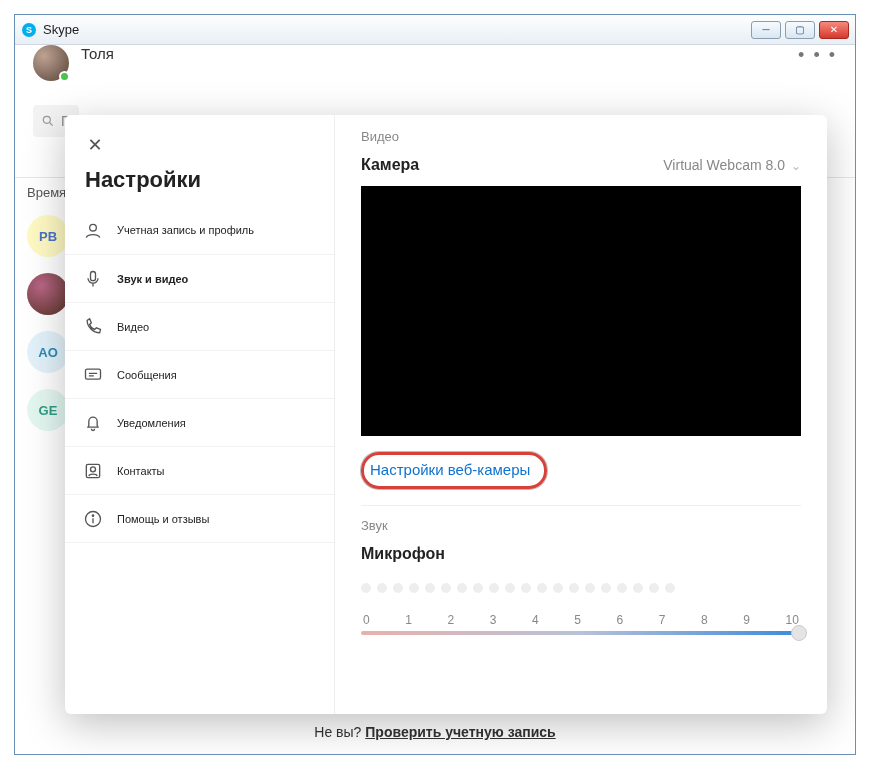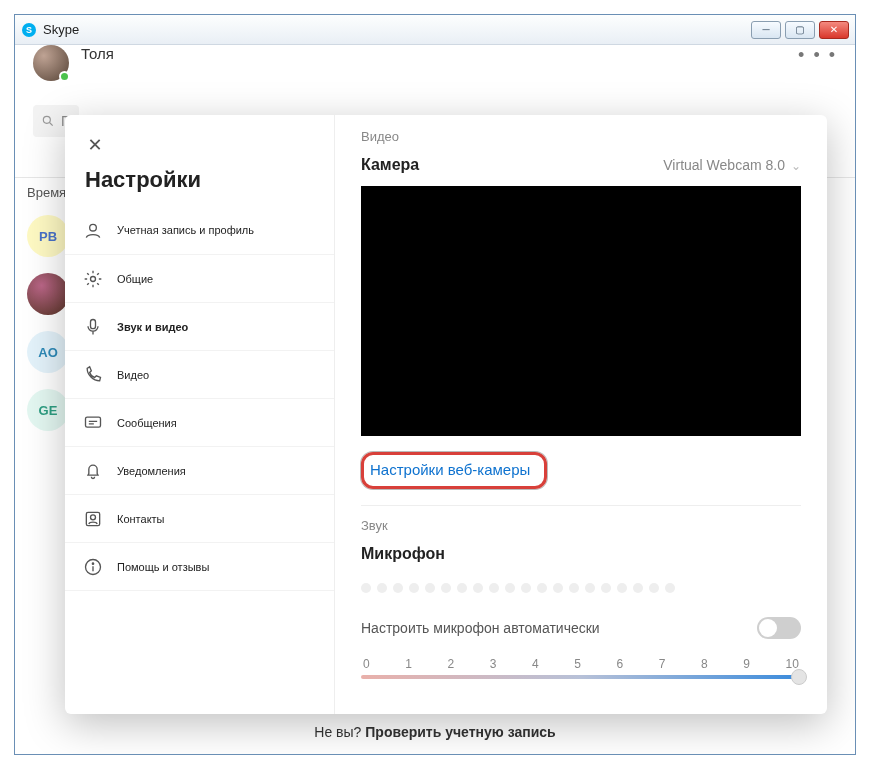--- a/index.html
+++ b/index.html
@@ -23,21 +23,21 @@
   .profile-name { margin-left:12px; font-size:15px; color:#333;}
   .profile-more { margin-left:auto; color:#777; font-size:18px; letter-spacing:2px;}
   .search-row { padding:0 18px; display:flex; align-items:center;}
   .search-box { display:flex; align-items:center; background:#f3f3f3; border-radius:4px; height:32px; padding:0 8px; color:#888; font-size:14px;}
   .tabs-row { height:40px; display:flex; align-items:center; padding-left:50px; color:#0e72cf; font-size:11px;}
   .tabs-icon-box { width:22px; height:18px; background:#0e72cf; border-radius:2px; margin-bottom:2px;}
   .divider-row { height:30px; border-top:1px solid #e6e6e6; display:flex; align-items:center; padding-left:12px; color:#555; font-size:13px;}
   .chat-item { display:flex; align-items:center; height:58px; padding-left:12px;}
   .chat-avatar { width:42px; height:42px; border-radius:50%; display:flex; align-items:center; justify-content:center; color:#fff; font-size:13px; font-weight:600;}
   .footer-text { position:absolute; bottom:14px; left:0; right:0; text-align:center; font-size:14px; color:#333;}
-  .footer-text .link { font-weight:600;}
+  .footer-text .link { text-decoration:underline; font-weight:600;}
 
   
   .modal { position:absolute; left:50px; right:28px; top:70px; bottom:40px; background:#fff; border-radius:6px; box-shadow:0 10px 40px rgba(0,0,0,.25); display:flex; overflow:hidden;}
   
   .sidebar { width:270px; border-right:1px solid #eee; display:flex; flex-direction:column; padding-top:12px;}
   .close-x { width:36px; height:36px; display:flex; align-items:center; justify-content:center; margin-left:12px; color:#555; font-size:18px; cursor:pointer;}
   .sidebar-title { font-size:22px; font-weight:600; color:#222; padding:4px 20px 14px;}
   .nav-item { display:flex; align-items:center; height:48px; padding:0 18px; font-size:11px; color:#222; border-bottom:1px solid #f2f2f2; cursor:pointer; gap:14px;}
   .nav-item.selected { background:#fff; font-weight:700; position:relative;}
   .nav-item.selected::before { content:""; position:absolute; left:0; top:0; bottom:0; width:0; }
@@ -46,21 +46,21 @@
   .nav-item.multi span { display:inline-block;}
   
   .panel { flex:1; padding:14px 26px 10px 26px; overflow:hidden; display:flex; flex-direction:column; gap:12px;}
   .section-label { font-size:13px; color:#888;}
   .row-flex { display:flex; align-items:center;}
   .row-title { font-size:16px; font-weight:600; color:#222;}
   .row-value { margin-left:auto; font-size:14px; color:#888;}
   .chev { margin-left:6px; color:#bbb; font-size:12px;}
   .cam-preview { background:#000; width:100%; height:250px; border:1px solid #000;}
   .webcam-link-wrap { margin-top:4px;}
-  .webcam-link { display:inline-block; padding:6px 14px 8px 6px; color:#0e72cf; font-size:15px; border:3px solid #d8403a; border-radius:12px; box-shadow: 0 0 0 1px #bbb; position:relative;}
+  .webcam-link { display:inline-block; padding:6px 14px 8px 6px; color:#0e72cf; font-size:15px; border:3px solid #d8403a; border-radius:18px; box-shadow: 0 0 0 1px #bbb; position:relative;}
   .hr { border-top:1px solid #eee; margin-top:4px;}
   .mic-dots { display:flex; gap:6px; padding:8px 0 2px;}
   .mic-dot { width:10px; height:10px; border-radius:50%; background:#eee;}
   .switch-row { display:flex; align-items:center; padding-top:10px;}
   .switch-label { font-size:14px; color:#555;}
   .switch { margin-left:auto; width:44px; height:22px; border-radius:11px; background:#cfcfcf; position:relative;}
   .switch::after { content:""; position:absolute; left:2px; top:2px; width:18px; height:18px; border-radius:50%; background:#fff;}
   .slider-row { padding-top:6px;}
   .slider-labels { display:flex; justify-content:space-between; font-size:12px; color:#888; padding:0 2px;}
   .slider-track { position:relative; height:6px; margin-top:4px;}
@@ -138,27 +138,20 @@
         <div class="close-x">✕</div>
         <div class="sidebar-title">Настройки</div>
 
         <div class="nav-item multi">
           <svg viewBox="0 0 24 24">
                 <circle cx="12" cy="8" r="4"></circle>
                 <path d="M4 20c1-5 15-5 16 0"></path>
               </svg>
           <span>Учетная запись и профиль</span>
         </div>
-        <div class="nav-item">
-          <svg viewBox="0 0 24 24">
-                <circle cx="12" cy="12" r="3"></circle>
-                <path d="M12 2v3M12 19v3M2 12h3M19 12h3M5 5l2 2M17 17l2 2M19 5l-2 2M5 19l2-2"></path>
-              </svg>
-          <span>Общие</span>
-        </div>
         <div class="nav-item selected" style="background:#fff;">
           <svg viewBox="0 0 24 24">
                 <rect x="9" y="3" width="6" height="11" rx="3"></rect>
                 <path d="M6 11a6 6 0 0 0 12 0M12 17v4"></path>
               </svg>
           <span>Звук и видео</span>
         </div>
         <div class="nav-item">
           <svg viewBox="0 0 24 24">
                 <path d="M5 4c0 8 7 15 15 15l1-4-5-2-2 2c-3-1-5-3-6-6l2-2-2-5z"></path>
@@ -228,24 +221,20 @@
               <span class="mic-dot"></span>
               <span class="mic-dot"></span>
               <span class="mic-dot"></span>
               <span class="mic-dot"></span>
               <span class="mic-dot"></span>
               <span class="mic-dot"></span>
               <span class="mic-dot"></span>
               <span class="mic-dot"></span>
               <span class="mic-dot"></span>
               <span class="mic-dot"></span>
-        </div>
-        <div class="switch-row">
-          <div class="switch-label">Настроить микрофон автоматически</div>
-          <div class="switch"></div>
         </div>
         <div class="slider-row">
           <div class="slider-labels">
             <span>0</span>
                 <span>1</span>
                 <span>2</span>
                 <span>3</span>
                 <span>4</span>
                 <span>5</span>
                 <span>6</span>

